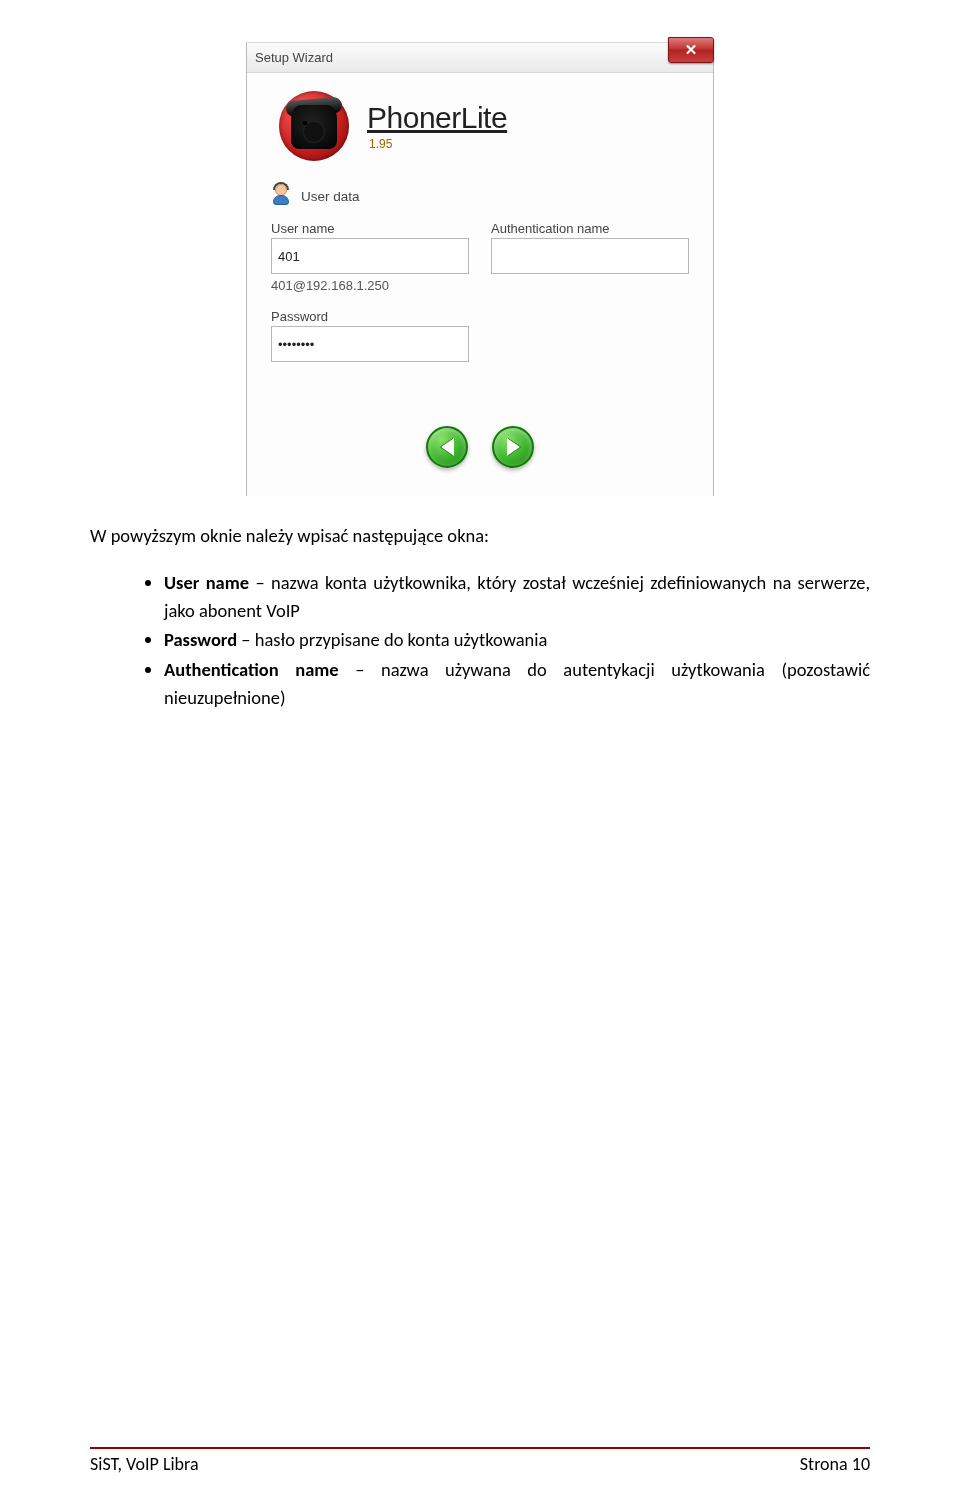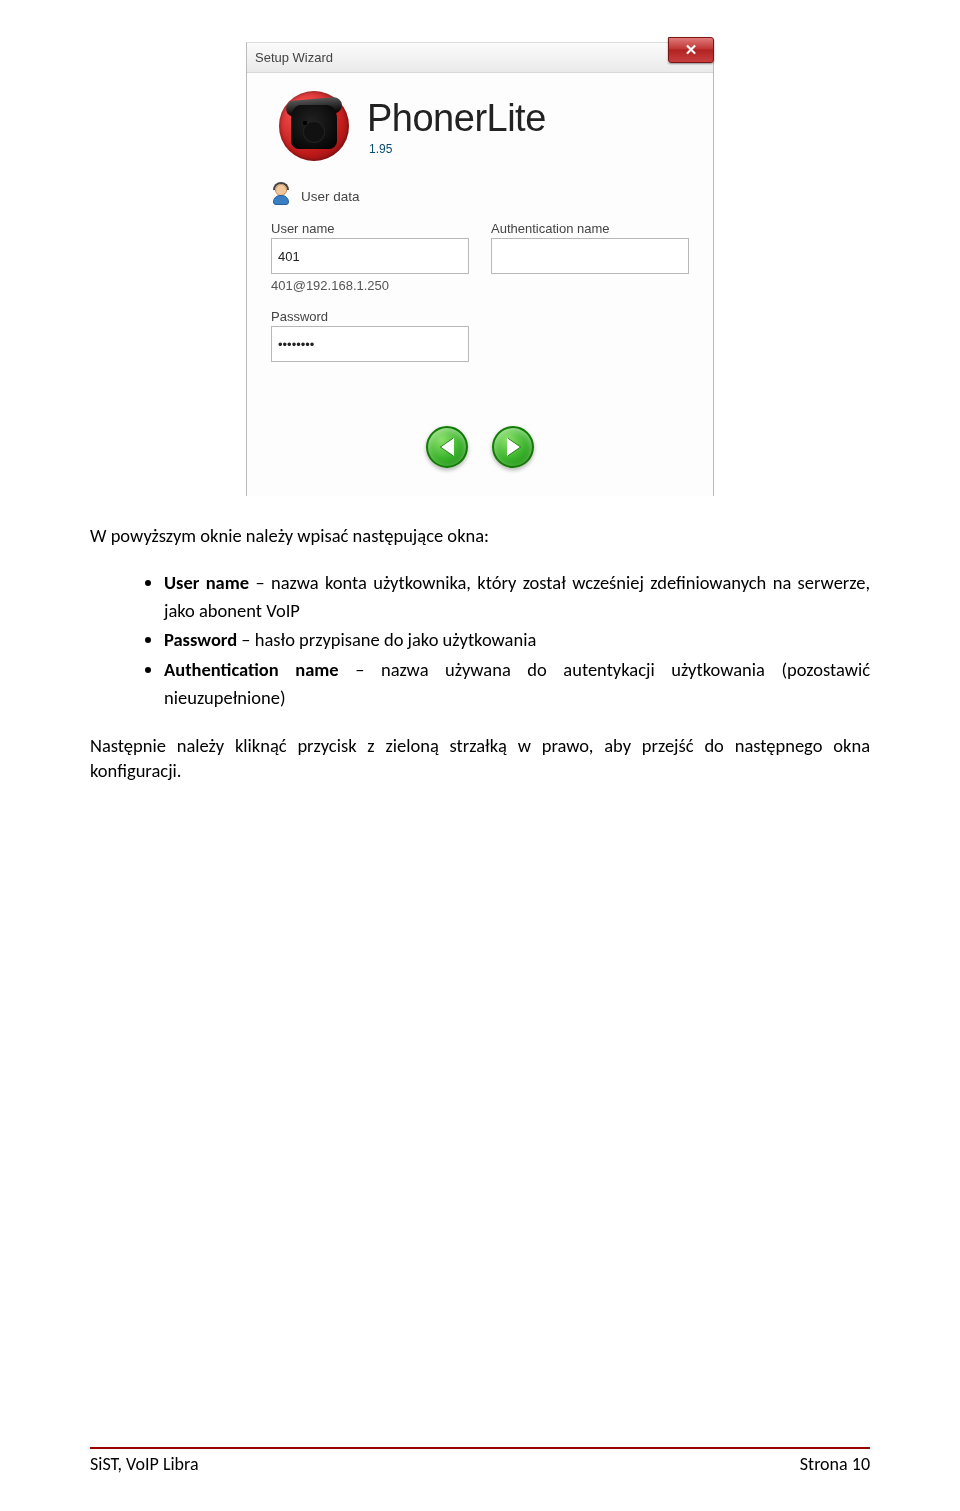--- a/index.html
+++ b/index.html
@@ -110,22 +110,22 @@
   }
   .brand-icon .handset {
     position: absolute;
     width: 56px; height: 16px;
     background: linear-gradient(#555,#000);
     border-radius: 8px;
     left: 7px; top: 8px;
     transform: rotate(-5deg);
   }
   .brand-text { display: flex; flex-direction: column; }
-  .brand-name { font-size: 38px; color: #222; font-weight: 400; letter-spacing: -0.5px; }
-  .brand-ver { font-size: 12px; color: #0c4a6e; margin-top: 2px; margin-left: 2px; }
+  .brand-name { font-size: 30px; color: #222; font-weight: 400; letter-spacing: -0.5px; text-decoration: underline; }
+  .brand-ver { font-size: 12px; color: #a16207; margin-top: 2px; margin-left: 2px; }
 
   .section-row {
     display: flex;
     align-items: center;
     gap: 4px;
     margin: 0 0 8px 6px;
   }
   .user-icon {
     width: 26px; height: 26px; position: relative;
   }
@@ -292,28 +292,27 @@
     </div>
   </div>
 
   <p class="para">W powyższym oknie należy wpisać następujące okna:</p>
 
   <ul class="bul-list">
     <li>
       <span class="bold">User name</span><span> – nazwa konta użytkownika, który został wcześniej zdefiniowanych na serwerze, jako abonent VoIP</span>
     </li>
     <li>
-      <span class="bold">Password</span><span> – hasło przypisane do jako użytkowania</span>
+      <span class="bold">Password</span><span> – hasło przypisane do konta użytkowania</span>
     </li>
     <li>
       <span class="bold">Authentication name</span><span> – nazwa używana do autentykacji użytkowania (pozostawić nieuzupełnione)</span>
     </li>
   </ul>
 
-  <p class="para">Następnie należy kliknąć przycisk z zieloną strzałką w prawo, aby przejść do następnego okna konfiguracji.</p>
 
 </div>
 
 <div class="footer">
   <div class="footer-line"></div>
   <div class="footer-row">
     <span>SiST, VoIP Libra</span>
     <span>Strona 10</span>
   </div>
 </div>

